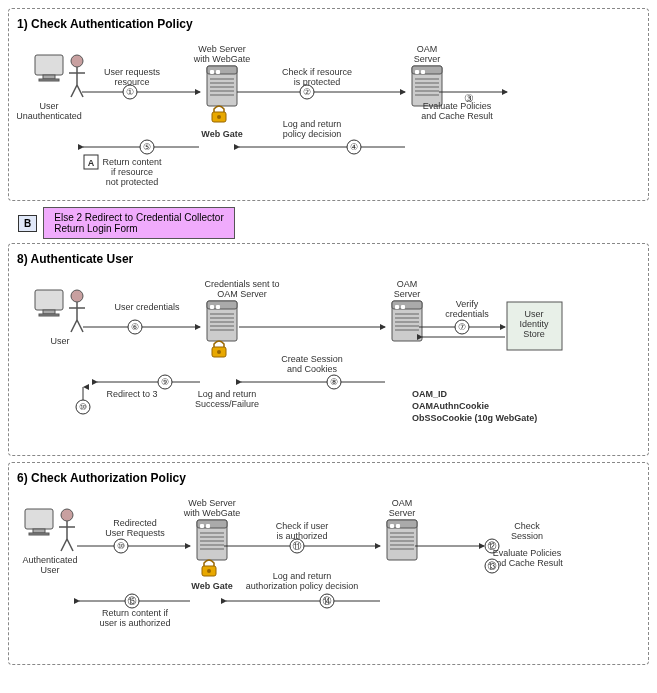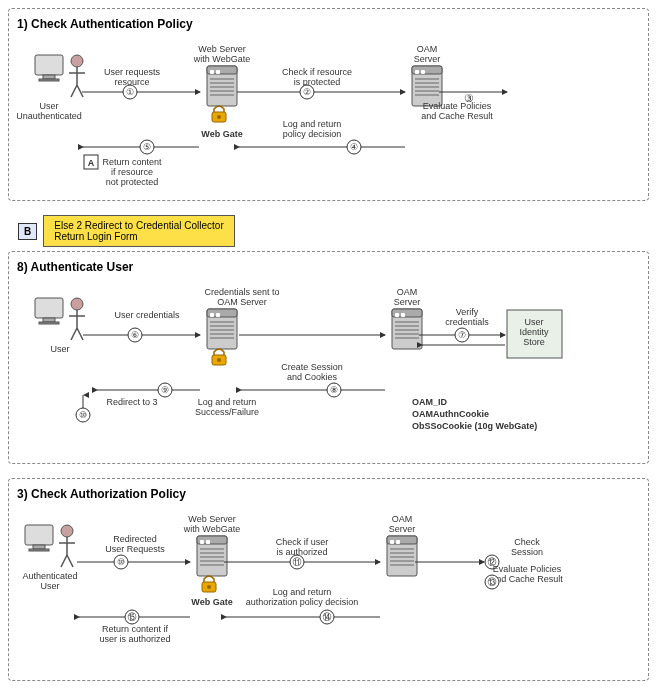--- a/index.html
+++ b/index.html
@@ -8,21 +8,21 @@
       font-size: 11px;
       background: #fff;
       width: 657px;
       min-height: 693px;
       padding: 8px;
     }
 
     .diagram-section {
       border: 1px dashed #888;
       border-radius: 4px;
-      margin-bottom: 14px;
+      margin-bottom: 6px;
       padding: 8px;
       position: relative;
       background: #fff;
     }
 
     .section-title {
       font-weight: bold;
       font-size: 12px;
       margin-bottom: 6px;
     }
@@ -130,21 +130,21 @@
       </marker>
       <marker id="arrowL" markerWidth="6" markerHeight="6" refX="1" refY="3" orient="auto">
         <path d="M6,0 L6,6 L0,3 z" fill="#333"></path>
       </marker>
     </defs>
   </svg>
 </div>
 
 <div style="display:flex; align-items:center; margin-bottom:4px; padding-left:10px;">
   <div style="border:1px solid #333; background:#e0e8f8; padding:2px 5px; font-size:10px; font-weight:bold; margin-right:6px; display:inline-block;">B</div>
-  <div style="border:1px solid #555; background:#fde047; padding:4px 10px; font-size:10px; display:inline-block;">
+  <div style="border:1px solid #555; background:#f0abfc; padding:4px 10px; font-size:10px; display:inline-block;">
     <span>Else 2 Redirect to Credential Collector<br>Return Login Form</span>
   </div>
 </div>
 
 <div class="diagram-section">
   <div class="section-title">8) Authenticate User</div>
   <svg width="635" height="175">
 
     <g transform="translate(18,10)">
       <rect x="0" y="8" width="28" height="20" rx="2" fill="#ddd" stroke="#555" stroke-width="1"></rect>
@@ -242,21 +242,21 @@
         <path d="M6,0 L6,6 L0,3 z" fill="#333"></path>
       </marker>
       <marker id="arrowU" markerWidth="6" markerHeight="6" refX="3" refY="0" orient="auto">
         <path d="M0,6 L6,6 L3,0 z" fill="#333"></path>
       </marker>
     </defs>
   </svg>
 </div>
 
 <div class="diagram-section">
-  <div class="section-title">3) Check Authorization Policy</div>
+  <div class="section-title">6) Check Authorization Policy</div>
   <svg width="635" height="165">
 
     <g transform="translate(8,10)">
       <rect x="0" y="8" width="28" height="20" rx="2" fill="#ddd" stroke="#555" stroke-width="1"></rect>
       <rect x="8" y="28" width="12" height="4" fill="#aaa" stroke="#555" stroke-width="1"></rect>
       <rect x="4" y="32" width="20" height="2" fill="#888" stroke="#555" stroke-width="1"></rect>
       <circle cx="42" cy="14" r="6" fill="#c8a0a0" stroke="#555" stroke-width="1"></circle>
       <line x1="42" y1="20" x2="42" y2="38" stroke="#555" stroke-width="1.5"></line>
       <line x1="34" y1="26" x2="50" y2="26" stroke="#555" stroke-width="1.5"></line>
       <line x1="42" y1="38" x2="36" y2="50" stroke="#555" stroke-width="1.5"></line>

